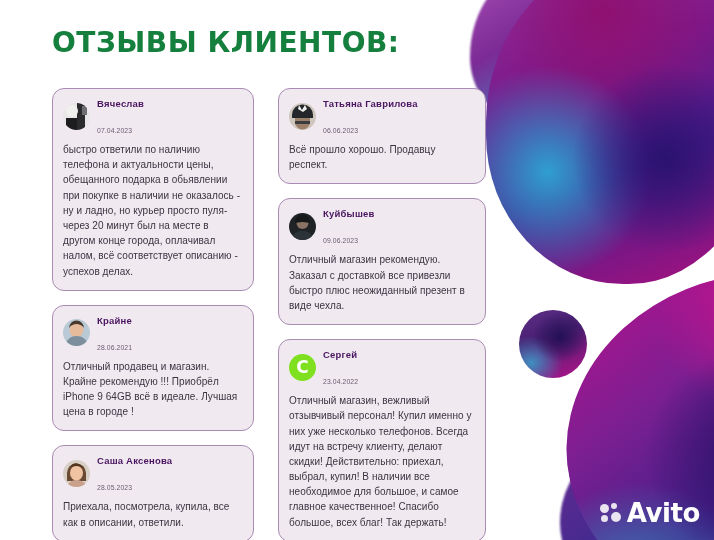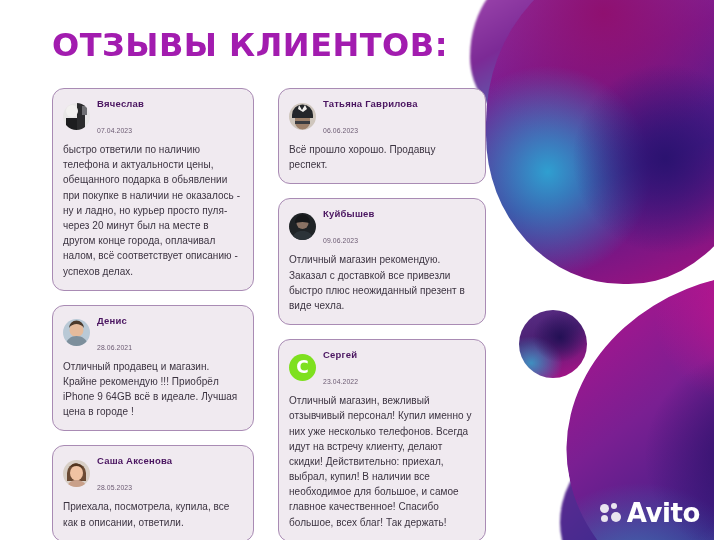--- a/index.html
+++ b/index.html
@@ -69,24 +69,24 @@
     width: 200px; height: 190px;
     border-radius: 62% 38% 50% 50% / 54% 50% 50% 46%;
     background: linear-gradient(140deg, #6c2a93 0%, #3d2a8e 50%, #3a82bb 100%);
     filter: blur(1px);
   }
 
   
   .page-title {
     position: absolute;
     left: 52px; top: 26px;
-    font-size: 32px;
+    font-size: 28px;
     font-weight: bold;
     letter-spacing: 0.5px;
-    color: #a21caf;
+    color: #15803d;
     font-family: "DejaVu Sans", sans-serif;
     white-space: nowrap;
   }
 
   
   .col-left {
     position: absolute;
     left: 52px; top: 88px;
     width: 202px;
   }
@@ -208,21 +208,21 @@
         <div class="card-head">
           <div class="avatar">
             <svg viewBox="0 0 27 27">
               <rect width="27" height="27" fill="#b9c9d6"></rect>
               <circle cx="13.5" cy="11" r="7" fill="#e5bb9c"></circle>
               <path d="M6 9a7.5 7.5 0 0115 0c-2-3-5-4-7.5-4S8 6 6 9z" fill="#4b3a2c"></path>
               <path d="M2 27c1.5-7 6-10 11.5-10S24 20 25.5 27z" fill="#7d8f9c"></path>
             </svg>
           </div>
           <div class="meta">
-            <div class="rev-name">Денис</div>
+            <div class="rev-name">Крайне</div>
             <div class="rev-date">28.06.2021</div>
           </div>
         </div>
         <div class="rev-body">Отличный продавец и магазин. Крайне рекомендую !!! Приобрёл iPhone 9 64GB всё в идеале. Лучшая цена в городе !</div>
       </div>
       <div class="card">
         <div class="card-head">
           <div class="avatar">
             <svg viewBox="0 0 27 27">
               <rect width="27" height="27" fill="#d8cfc6"></rect>

